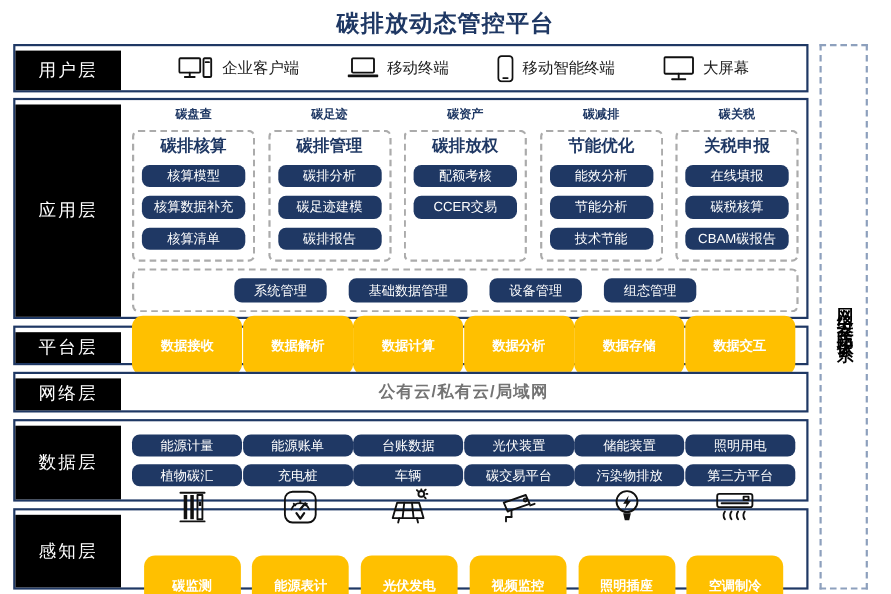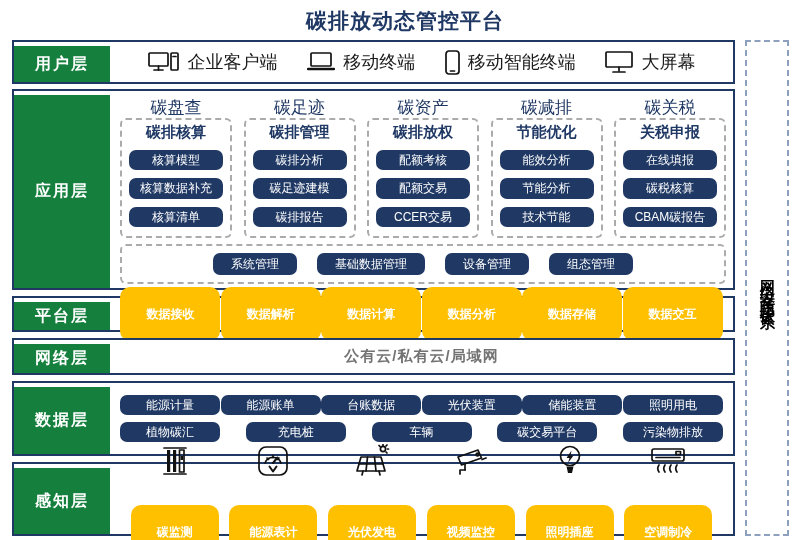--- a/index.html
+++ b/index.html
@@ -14,39 +14,39 @@
     position: absolute; top: 7px; left: 0; width: 810px;
     text-align: center; font-size: 21px; font-weight: bold; color: #1f3864;
     letter-spacing: 1px;
   }
   .layer-row {
     position: absolute; left: 12px; width: 723px;
     border: 2px solid #1f3864; background: #fff;
   }
   .layer-label {
     position: absolute; left: 0; top: 4px; bottom: 0; width: 96px;
-    background: #15803d; color: #fff; font-weight: bold; font-size: 16px;
+    background: #000000; color: #fff; font-weight: normal; font-size: 16px;
     display: flex; align-items: center; justify-content: center;
     letter-spacing: 2px;
   }
   .layer-content { margin-left: 96px; height: 100%; position: relative; }
 
   
   .user-content { display: flex; align-items: center; justify-content: space-evenly; padding: 0 8px; }
   .user-item { display: flex; align-items: center; gap: 8px; }
   .user-item svg { display: block; }
-  .user-item .u-label { font-size: 18px; color: #1a1a1a; }
+  .user-item .u-label { font-size: 14px; color: #1a1a1a; }
 
   
   .app-columns {
     position: absolute; left: 10px; right: 7px; top: 5px; height: 142px;
     display: flex; justify-content: space-between;
   }
   .app-col { width: 112px; display: flex; flex-direction: column; align-items: center; }
-  .app-col-header { font-size: 17px; font-weight: normal; color: #1f3864; height: 20px; }
+  .app-col-header { font-size: 11px; font-weight: bold; color: #1f3864; height: 20px; }
   .app-col-box {
     margin-top: 2px; width: 100%; flex: 1;
     border: 2px dashed #ababab; border-radius: 6px;
     display: flex; flex-direction: column; align-items: center; padding: 3px 2px 6px 2px;
   }
   .app-group-title { font-size: 15px; font-weight: bold; color: #1f3864; }
   .navy-btn {
     background: #1f3864; color: #fff; font-size: 12px;
     border-radius: 7px; padding: 3px 4px; min-width: 94px; text-align: center;
     white-space: nowrap; line-height: 1.2;
@@ -169,21 +169,20 @@
           <div class="navy-btn">碳足迹建模</div>
           <div class="navy-btn">碳排报告</div>
         </div>
       </div>
 
       <div class="app-col">
         <div class="app-col-header">碳资产</div>
         <div class="app-col-box">
           <div class="app-group-title">碳排放权</div>
           <div class="navy-btn">配额考核</div>
-          <div class="navy-btn">配额交易</div>
           <div class="navy-btn">CCER交易</div>
         </div>
       </div>
 
       <div class="app-col">
         <div class="app-col-header">碳减排</div>
         <div class="app-col-box">
           <div class="app-group-title">节能优化</div>
           <div class="navy-btn">能效分析</div>
           <div class="navy-btn">节能分析</div>
@@ -240,20 +239,21 @@
       <div class="navy-btn">光伏装置</div>
       <div class="navy-btn">储能装置</div>
       <div class="navy-btn">照明用电</div>
     </div>
     <div class="data-row">
       <div class="navy-btn">植物碳汇</div>
       <div class="navy-btn">充电桩</div>
       <div class="navy-btn">车辆</div>
       <div class="navy-btn">碳交易平台</div>
       <div class="navy-btn">污染物排放</div>
+      <div class="navy-btn">第三方平台</div>
     </div>
   </div>
 </div>
 
 <div class="layer-row" style="top:462px;height:74px;">
   <div class="layer-label">感知层</div>
   <div class="layer-content perc-content">
 
     <div class="perc-item">
       <span class="perc-icon">

